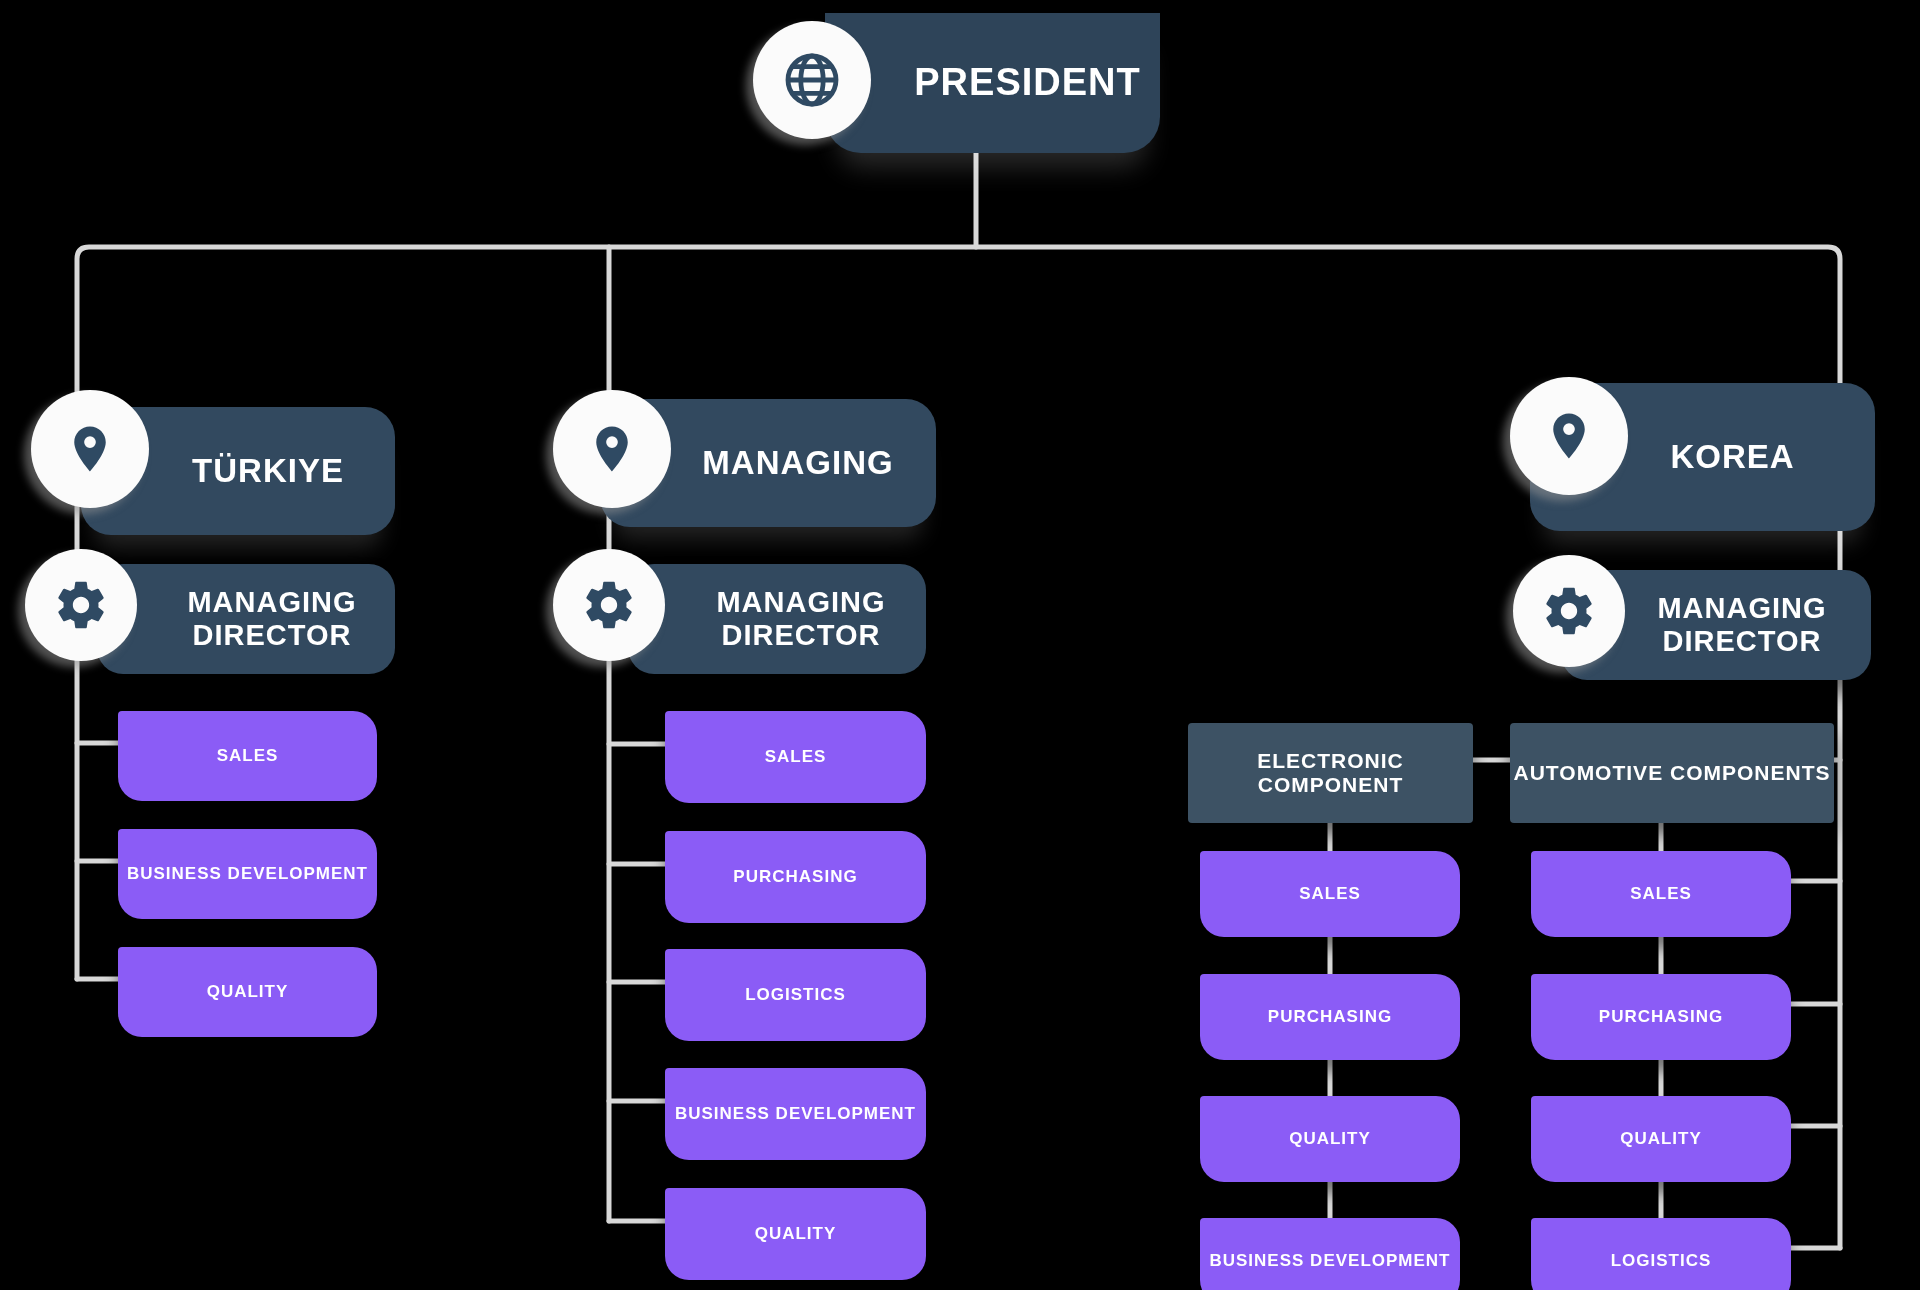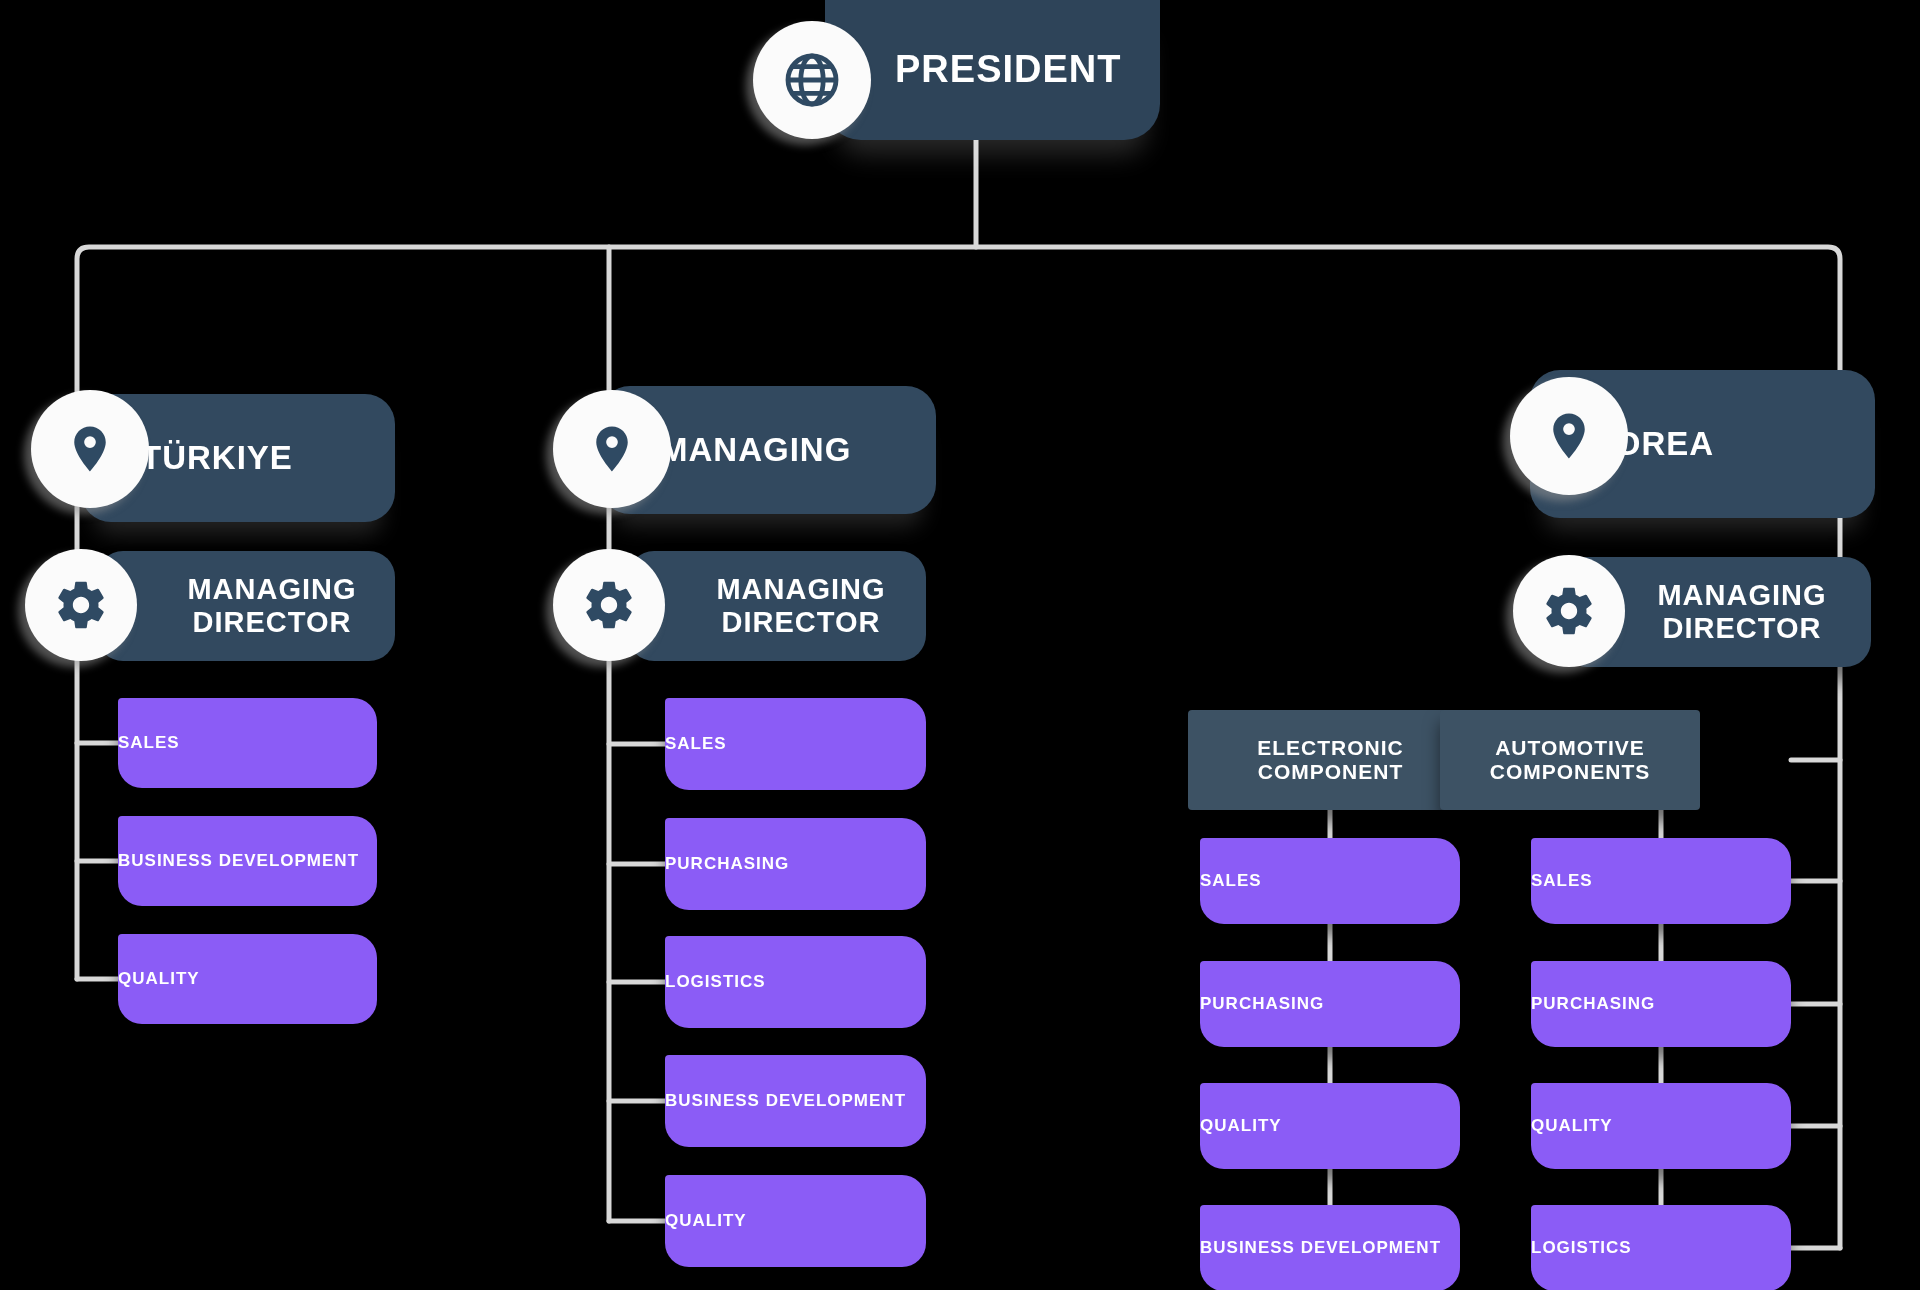--- a/index.html
+++ b/index.html
@@ -2,23 +2,24 @@
 <html><head>
 <meta charset="utf-8">
 <style>
   html,body{margin:0;padding:0;background:#000;}
   .stage{
     position:relative;width:1920px;height:1290px;background:#000;overflow:hidden;
     font-family:"Liberation Sans",sans-serif;color:#fff;
   }
   .connectors{position:absolute;left:0;top:0;z-index:1;}
   .box{
-    position:absolute;z-index:2;display:flex;align-items:center;
+    position:absolute;z-index:2;display:flex;align-items:center;justify-content:center;
     text-align:center;font-weight:700;letter-spacing:1px;line-height:1.15;
     box-sizing:border-box;
+    margin-top:13px;
   }
   .dark{background:#32495f;border-radius:30px;}
   .president{
     background:#2e4459;border-radius:0 0 36px 36px;font-size:38px;
     box-shadow:0 28px 26px -14px rgba(255,255,255,0.16);
   }
   .country{
     font-size:33px;
     box-shadow:0 26px 22px -14px rgba(255,255,255,0.14);
   }
@@ -163,21 +164,21 @@
   </div>
   <div class="circle" style="left:1513px;top:555px;width:112px;height:112px;">
     <svg width="56" height="56" viewBox="0 0 24 24">
       <path fill="#2f4a63" d="M19.43 12.98c.04-.32.07-.64.07-.98s-.03-.66-.07-.98l2.11-1.65c.19-.15.24-.42.12-.64l-2-3.46c-.12-.22-.39-.3-.61-.22l-2.49 1c-.52-.4-1.08-.73-1.69-.98l-.38-2.65C14.46 2.18 14.25 2 14 2h-4c-.25 0-.46.18-.49.42l-.38 2.65c-.61.25-1.17.59-1.69.98l-2.49-1c-.23-.09-.49 0-.61.22l-2 3.46c-.13.22-.07.49.12.64l2.11 1.65c-.04.32-.07.65-.07.98s.03.66.07.98l-2.11 1.65c-.19.15-.24.42-.12.64l2 3.46c.12.22.39.3.61.22l2.49-1c.52.4 1.08.73 1.69.98l.38 2.65c.03.24.24.42.49.42h4c.25 0 .46-.18.49-.42l.38-2.65c.61-.25 1.17-.59 1.69-.98l2.49 1c.23.09.49 0 .61-.22l2-3.46c.12-.22.07-.49-.12-.64l-2.11-1.65zM12 15.5c-1.93 0-3.5-1.57-3.5-3.5s1.57-3.5 3.5-3.5 3.5 1.57 3.5 3.5-1.57 3.5-3.5 3.5z"></path>
     </svg>
   </div>
 
   <div class="box division" style="left:1188px;top:710px;width:285px;height:100px;">
     <span>ELECTRONIC COMPONENT</span>
   </div>
-  <div class="box division" style="left:1440px;top:710px;width:260px;height:100px;">
+  <div class="box division" style="left:1510px;top:710px;width:324px;height:100px;">
     <span>AUTOMOTIVE COMPONENTS</span>
   </div>
 
   <div class="box light" style="left:1200px;top:838px;width:260px;height:86px;">
     <span>SALES</span>
   </div>
   <div class="box light" style="left:1200px;top:961px;width:260px;height:86px;">
     <span>PURCHASING</span>
   </div>
   <div class="box light" style="left:1200px;top:1083px;width:260px;height:86px;">

